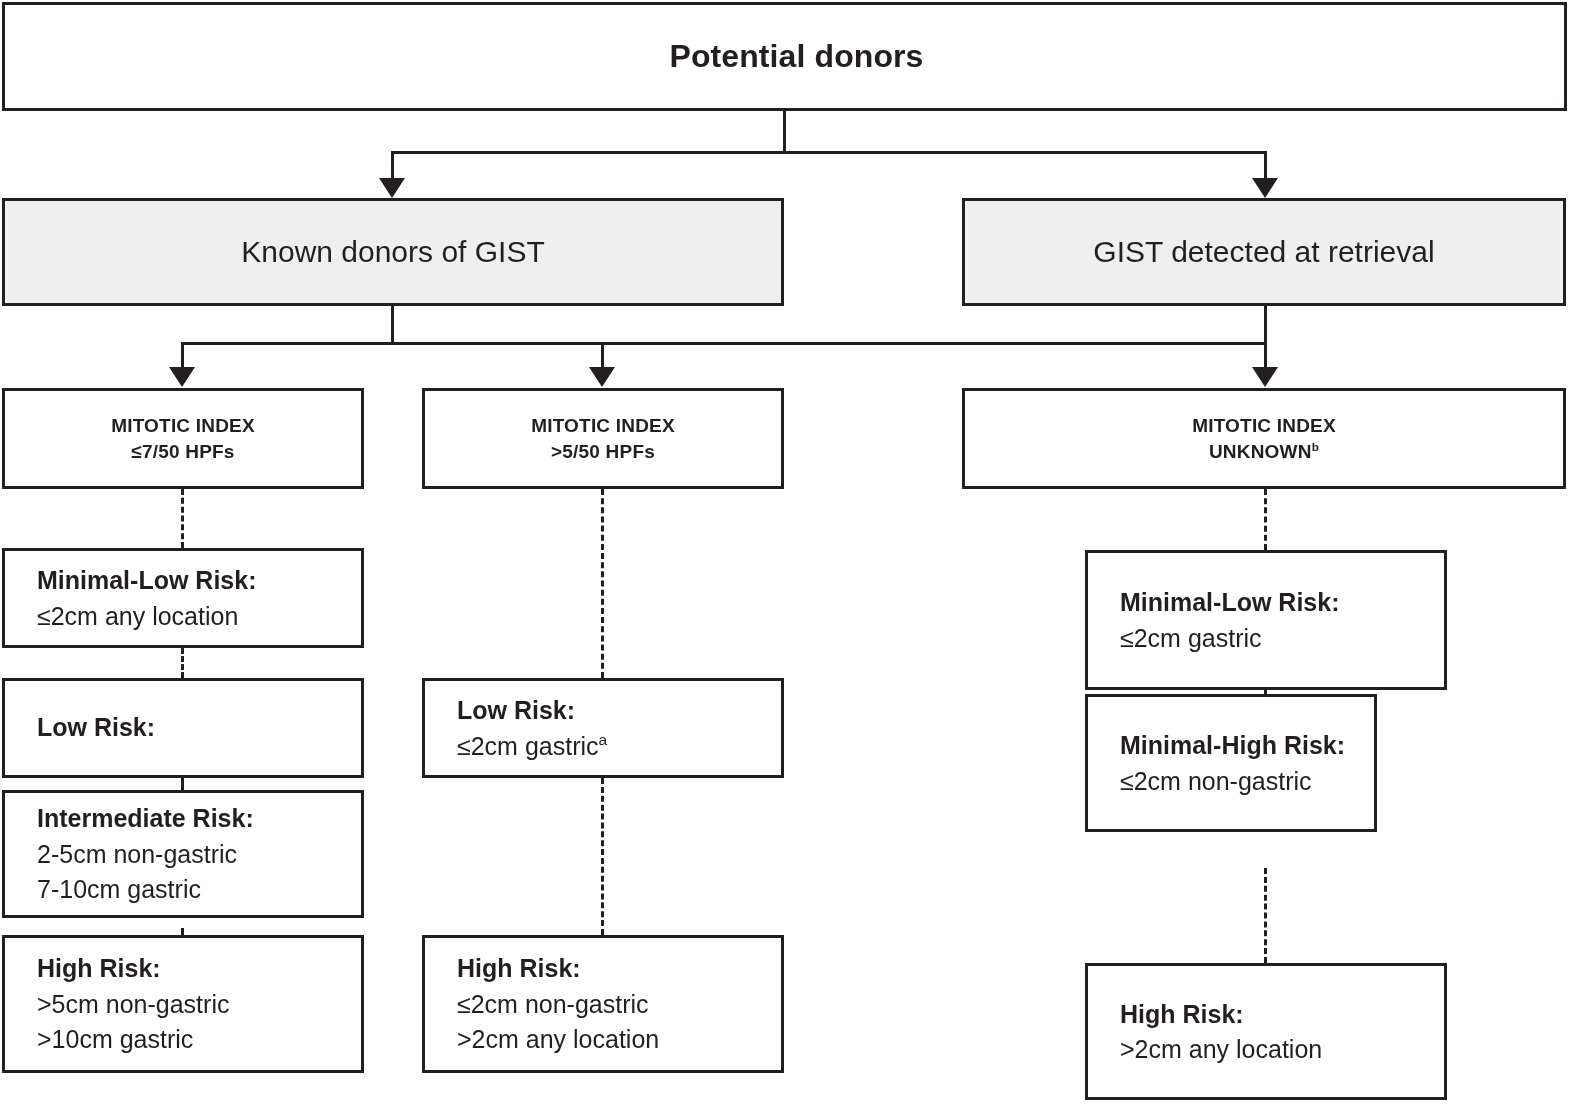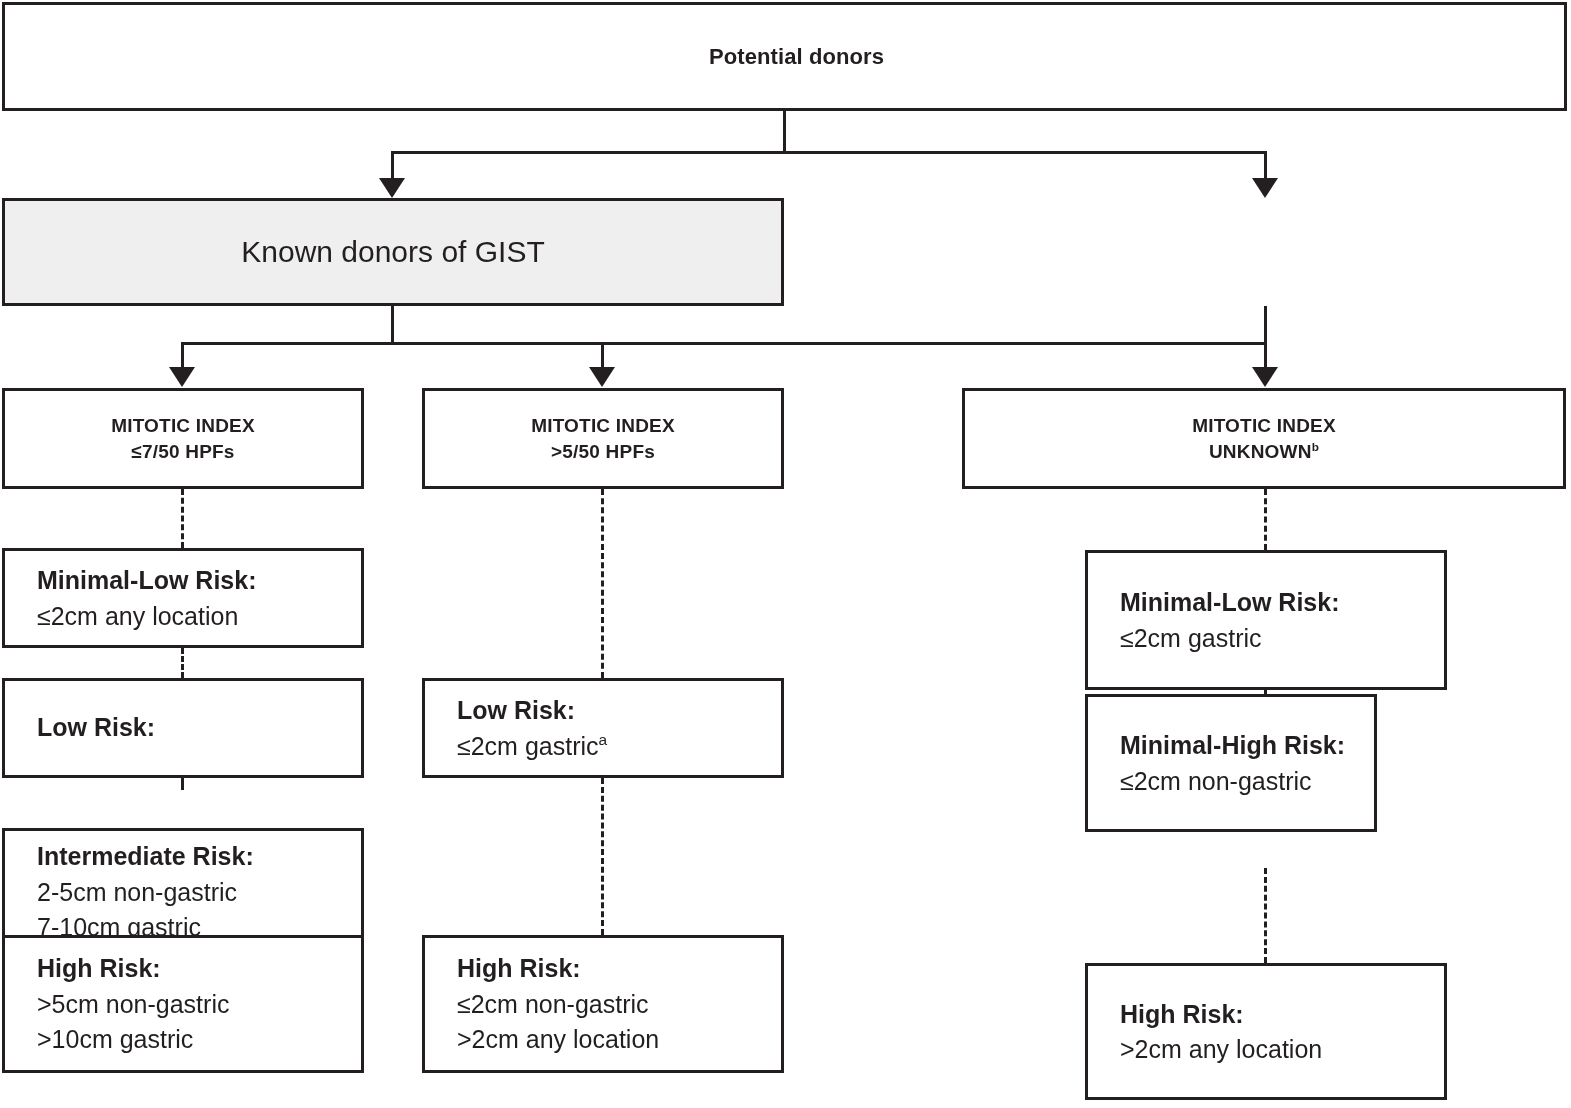--- a/index.html
+++ b/index.html
@@ -24,21 +24,21 @@
   .box.shaded {
     background: #efefef;
   }
   .box-center {
     display: flex;
     align-items: center;
     justify-content: center;
     text-align: center;
   }
   .title-label {
-    font-size: 22px;
+    font-size: 32px;
     font-weight: bold;
     color: #231f20;
     letter-spacing: 0.1px;
     margin-left: 24px;
   }
   .stage-label {
     font-size: 30px;
     font-weight: normal;
     color: #231f20;
   }
@@ -112,20 +112,23 @@
 
   <div class="connector v-line" style="left:391px; top:151px; height:28px;"></div>
   <div class="arrow-head" style="left:379px; top:178px;"></div>
 
   <div class="connector v-line" style="left:1264px; top:151px; height:28px;"></div>
   <div class="arrow-head" style="left:1252px; top:178px;"></div>
 
   <div class="box box-center shaded" style="left:2px; top:198px; width:782px; height:108px;">
     <span class="stage-label">Known donors of GIST</span>
   </div>
+  <div class="box box-center shaded" style="left:962px; top:198px; width:604px; height:108px;">
+    <span class="stage-label">GIST detected at retrieval</span>
+  </div>
 
   <div class="connector v-line" style="left:391px; top:306px; height:39px;"></div>
 
   <div class="connector h-line" style="left:181px; top:342px; width:1086px;"></div>
 
   <div class="connector v-line" style="left:1264px; top:306px; height:72px;"></div>
   <div class="arrow-head" style="left:1252px; top:367px;"></div>
 
   <div class="connector v-line" style="left:181px; top:342px; height:36px;"></div>
   <div class="arrow-head" style="left:169px; top:367px;"></div>
@@ -165,21 +168,21 @@
       <span class="risk-detail">≤2cm any location</span>
     </div>
   </div>
 
   <div class="box" style="left:2px; top:678px; width:362px; height:100px;">
     <div class="risk-body">
       <span class="risk-title">Low Risk:</span>
     </div>
   </div>
 
-  <div class="box" style="left:2px; top:828px; width:362px; height:128px;">
+  <div class="box" style="left:2px; top:790px; width:362px; height:128px;">
     <div class="risk-body">
       <span class="risk-title">Intermediate Risk:</span>
       <span class="risk-detail">2-5cm non-gastric
 7-10cm gastric</span>
     </div>
   </div>
 
   <div class="box" style="left:2px; top:935px; width:362px; height:138px;">
     <div class="risk-body">
       <span class="risk-title">High Risk:</span>

